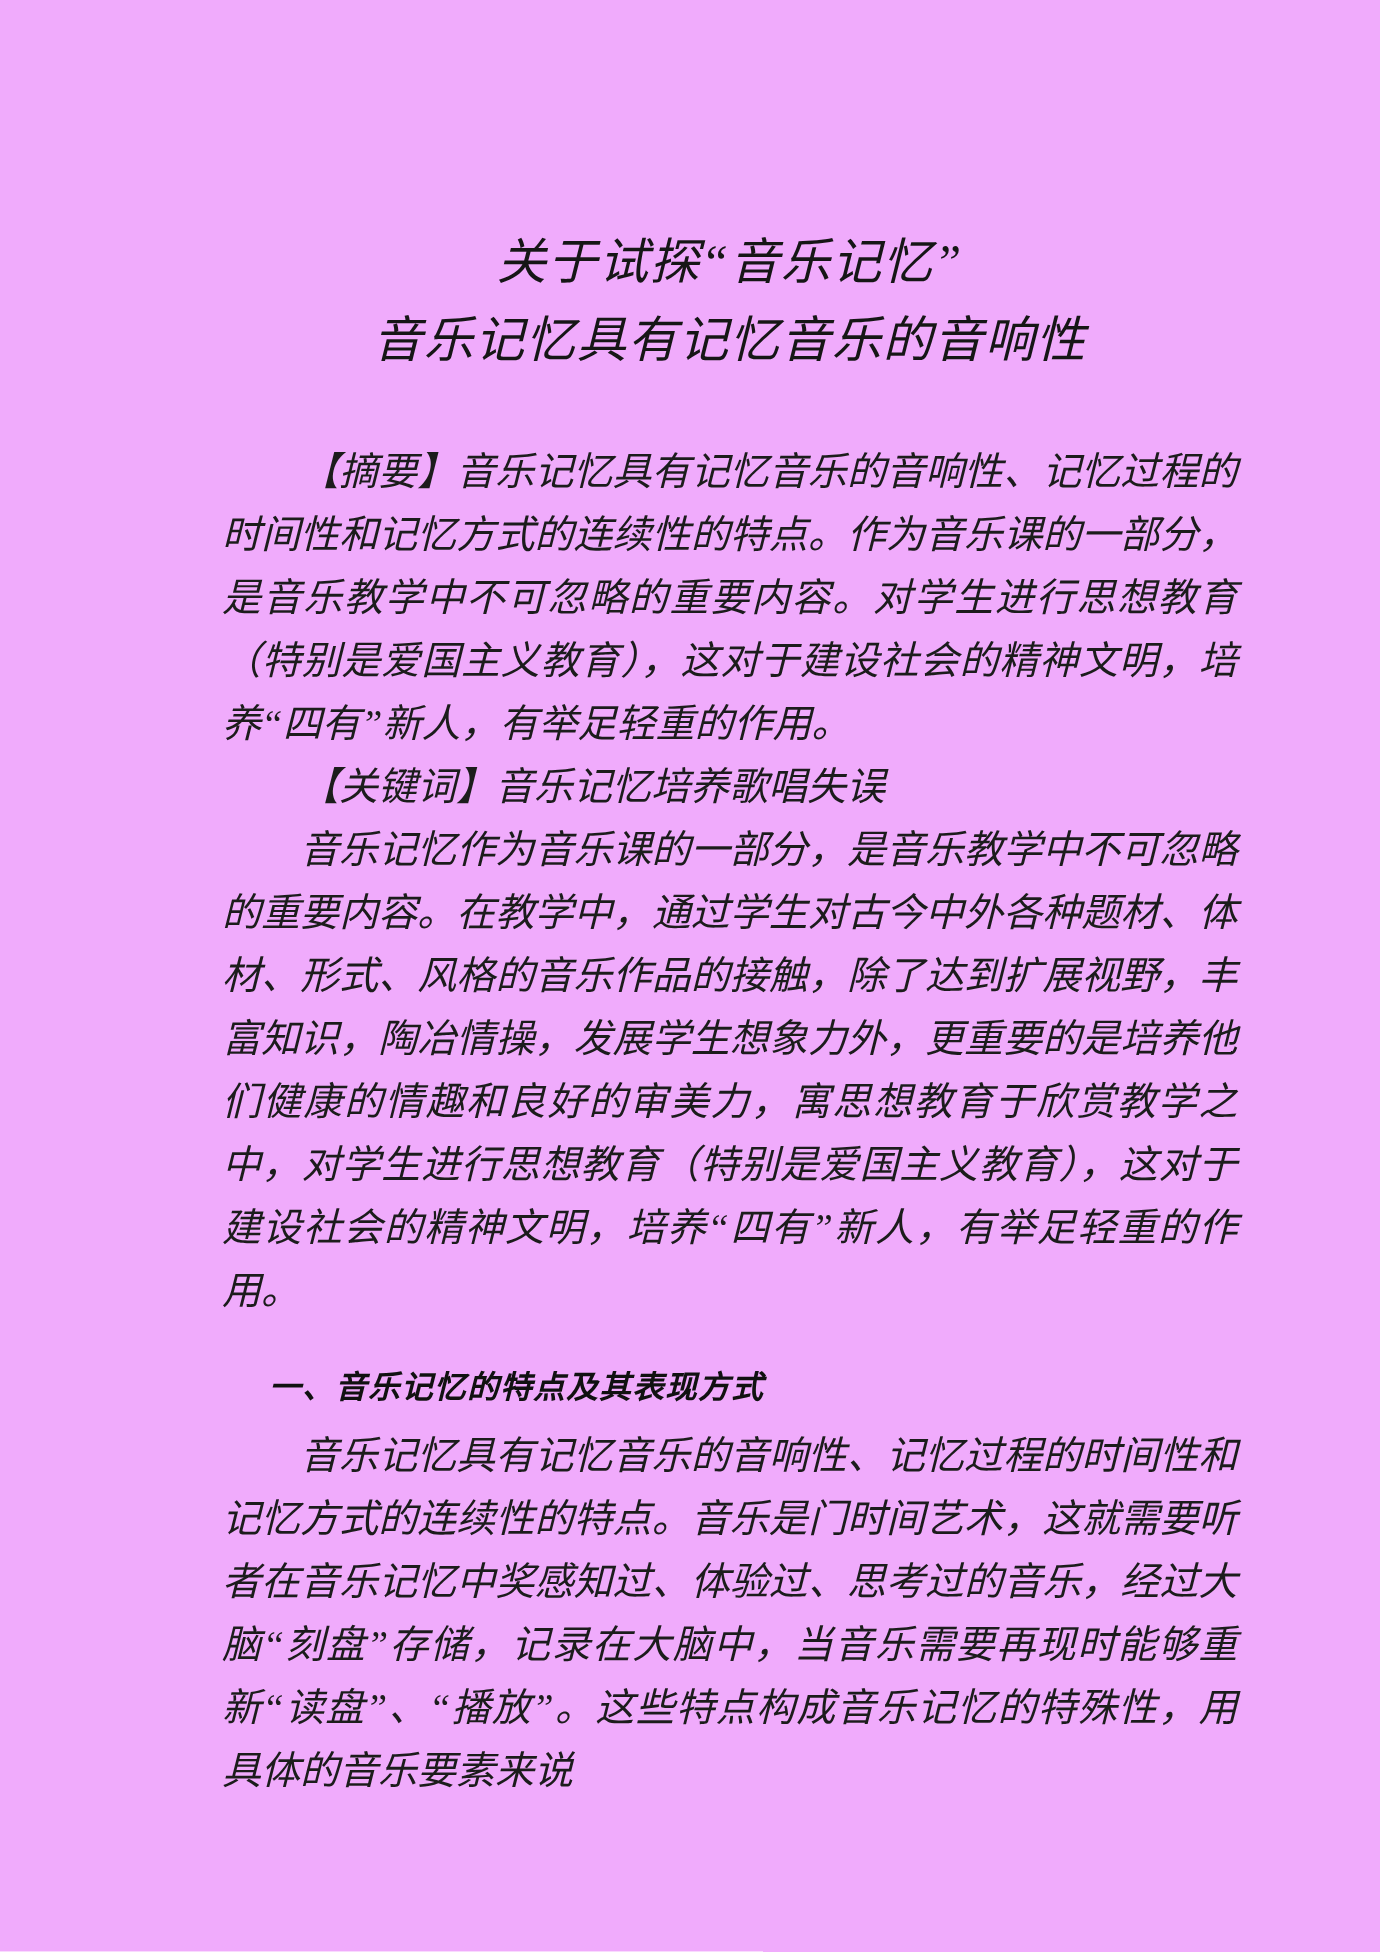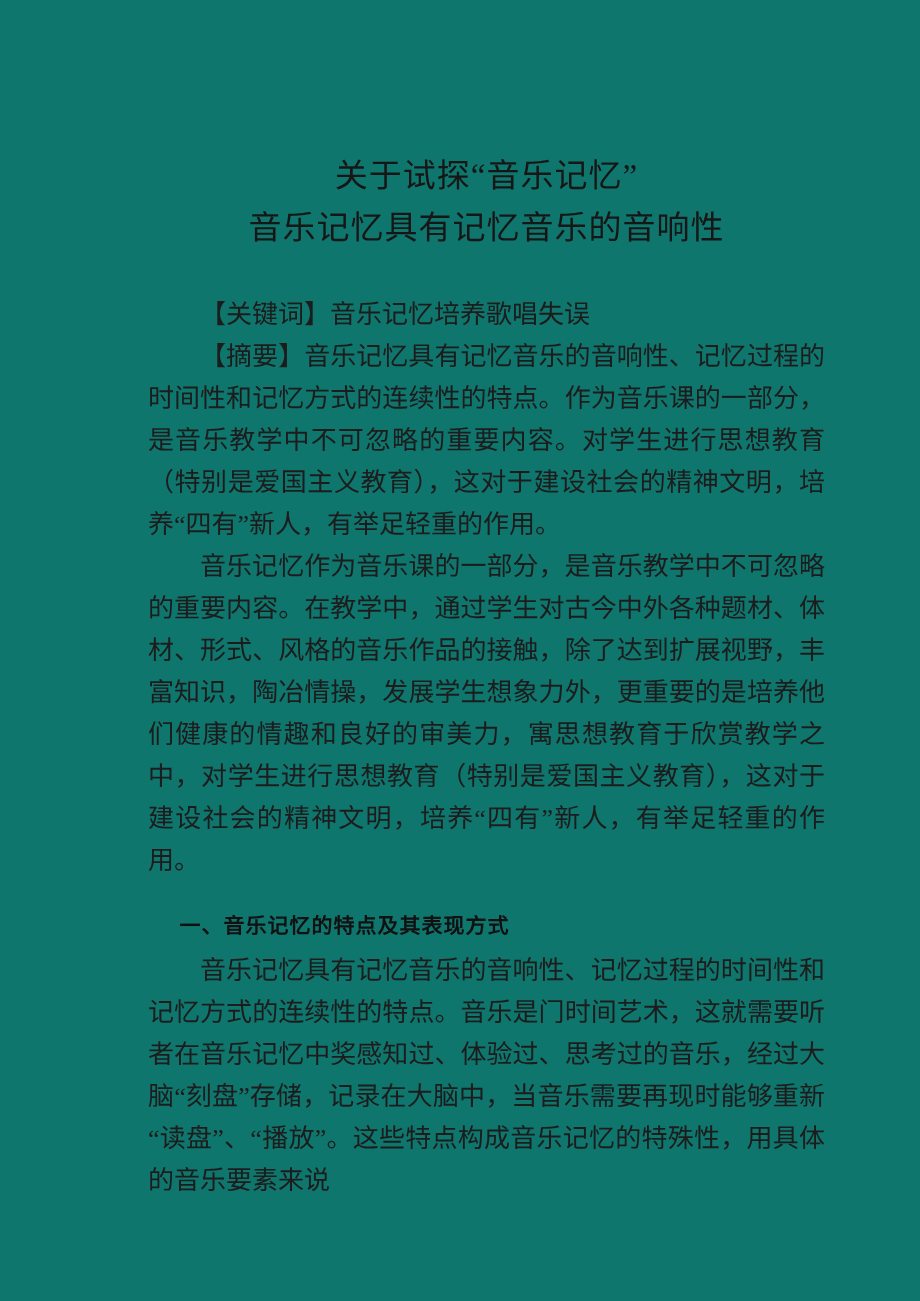--- a/index.html
+++ b/index.html
@@ -4,24 +4,25 @@
 <style>
   html, body {
     margin: 0;
     padding: 0;
     background: #ffffff;
   }
   .page {
     position: relative;
     width: 920px;
     height: 1301px;
-    background: #0f766e;
+    background: #f0abfc;
     overflow: hidden;
     font-family: "Liberation Serif", serif;
     color: #1c1c1c;
+    font-style: italic;
   }
   .content {
     position: absolute;
     top: 150px;
     left: 148px;
     width: 677px;
   }
   .doc-title {
     margin: 0 0 40px 0;
     text-align: center;
@@ -60,23 +61,23 @@
 <body>
 
 <div class="page">
   <div class="content">
 
     <h1 class="doc-title">
       <span class="title-line">关于试探“音乐记忆”</span>
       <span class="title-line">音乐记忆具有记忆音乐的音响性</span>
     </h1>
 
+    <p class="para">【摘要】音乐记忆具有记忆音乐的音响性、记忆过程的时间性和记忆方式的连续性的特点。作为音乐课的一部分，是音乐教学中不可忽略的重要内容。对学生进行思想教育（特别是爱国主义教育），这对于建设社会的精神文明，培养“四有”新人，有举足轻重的作用。</p>
+
     <p class="para">【关键词】音乐记忆培养歌唱失误</p>
-
-    <p class="para">【摘要】音乐记忆具有记忆音乐的音响性、记忆过程的时间性和记忆方式的连续性的特点。作为音乐课的一部分，是音乐教学中不可忽略的重要内容。对学生进行思想教育（特别是爱国主义教育），这对于建设社会的精神文明，培养“四有”新人，有举足轻重的作用。</p>
 
     <p class="para">音乐记忆作为音乐课的一部分，是音乐教学中不可忽略的重要内容。在教学中，通过学生对古今中外各种题材、体材、形式、风格的音乐作品的接触，除了达到扩展视野，丰富知识，陶冶情操，发展学生想象力外，更重要的是培养他们健康的情趣和良好的审美力，寓思想教育于欣赏教学之中，对学生进行思想教育（特别是爱国主义教育），这对于建设社会的精神文明，培养“四有”新人，有举足轻重的作用。</p>
 
     <h2 class="section-heading">一、音乐记忆的特点及其表现方式</h2>
 
     <p class="para">音乐记忆具有记忆音乐的音响性、记忆过程的时间性和记忆方式的连续性的特点。音乐是门时间艺术，这就需要听者在音乐记忆中奖感知过、体验过、思考过的音乐，经过大脑“刻盘”存储，记录在大脑中，当音乐需要再现时能够重新“读盘”、“播放”。这些特点构成音乐记忆的特殊性，用具体的音乐要素来说</p>
 
   </div>
 </div>
 

